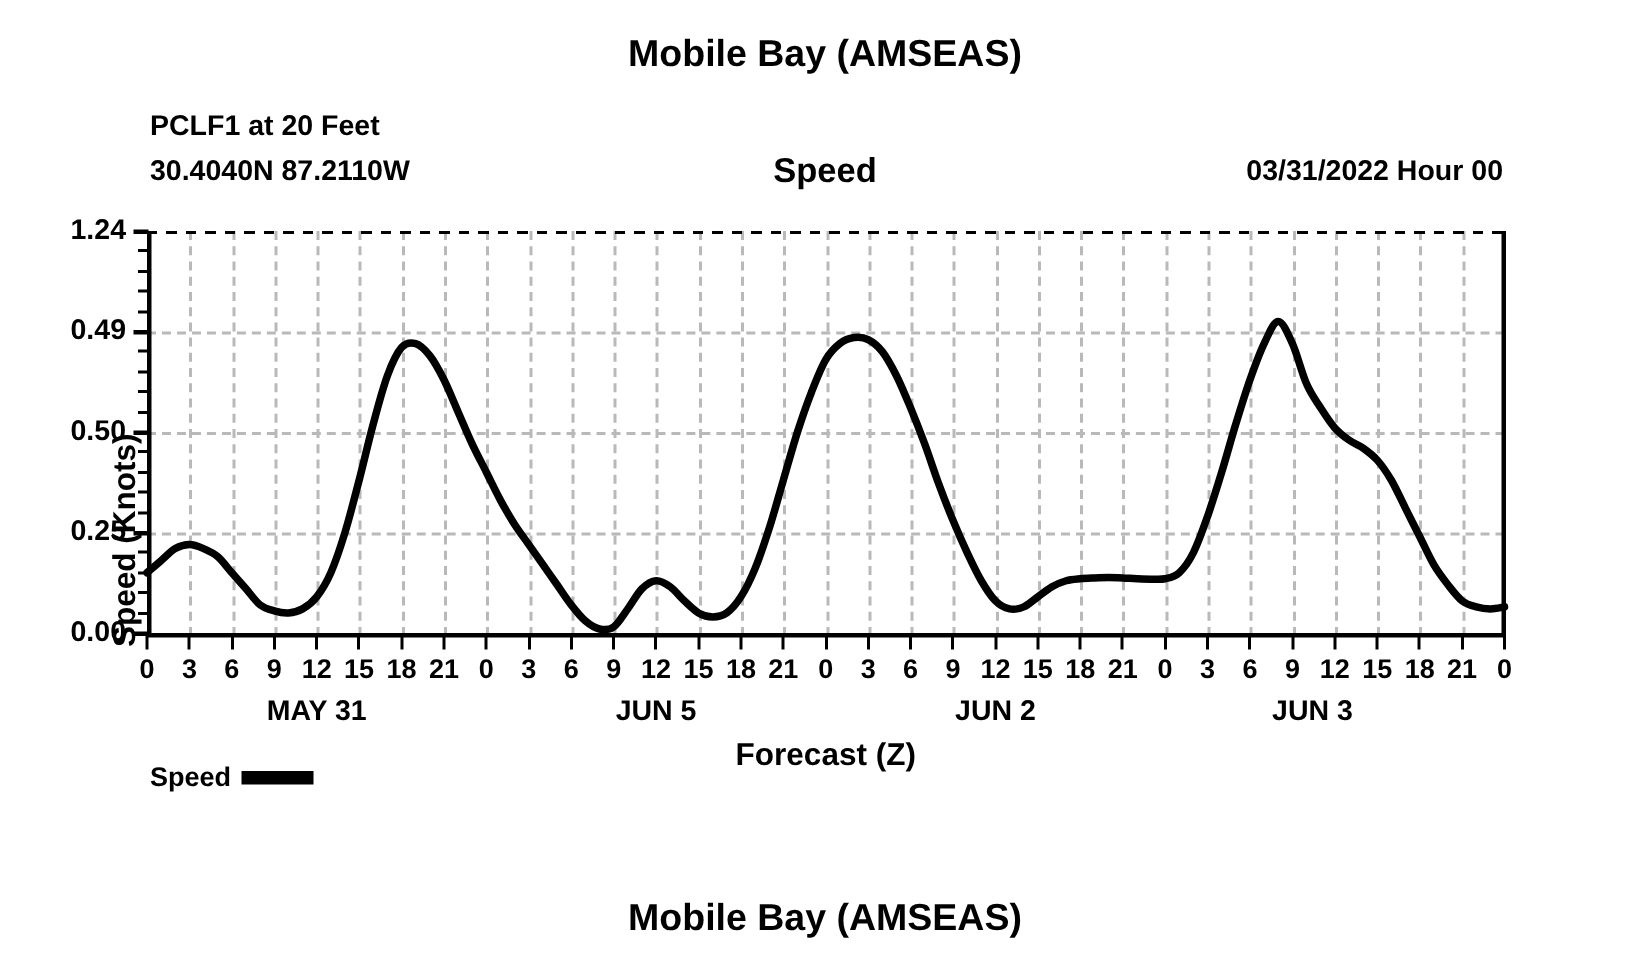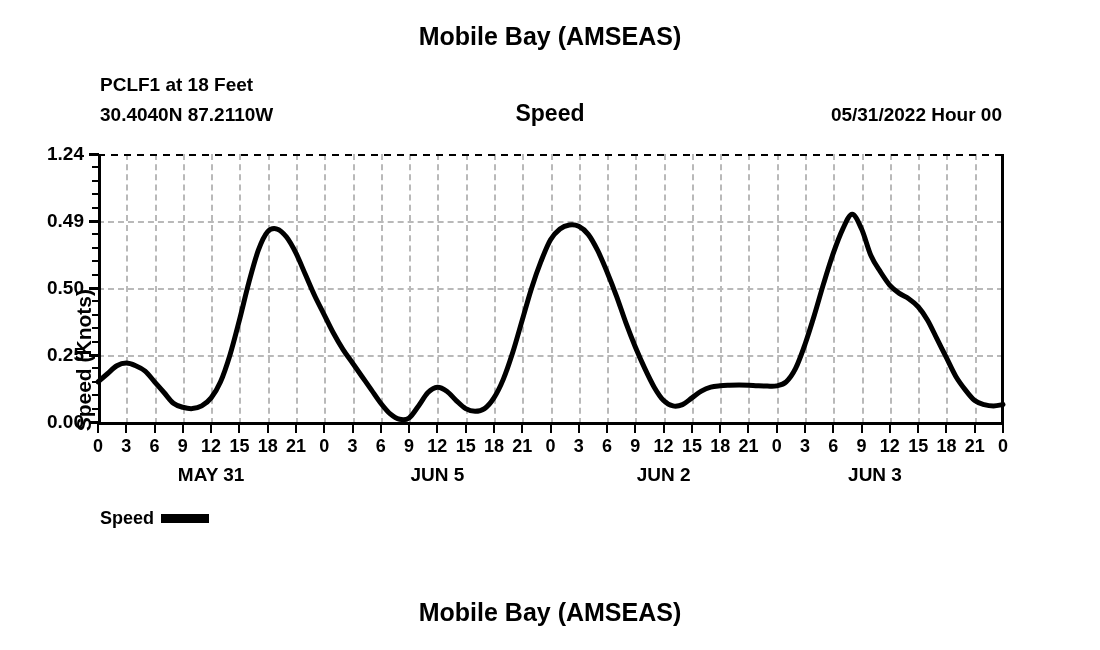--- a/index.html
+++ b/index.html
@@ -57,24 +57,24 @@
   .legend-text{font-size:18px;font-weight:bold;}
   .legend-swatch{width:48px;height:9px;background:#000;}
 
   svg.series{position:absolute;left:0;top:0;overflow:visible;}
 </style>
 </head>
 <body>
 
 <div class="title-top">Mobile Bay (AMSEAS)</div>
 
-<div class="meta-line1">PCLF1 at 18 Feet</div>
+<div class="meta-line1">PCLF1 at 20 Feet</div>
 <div class="meta-line2">30.4040N  87.2110W</div>
 <div class="subtitle">Speed</div>
-<div class="runstamp">05/31/2022 Hour 00</div>
+<div class="runstamp">03/31/2022 Hour 00</div>
 
 <div id="plot-area">
   <div id="grid-layer">
       <div class="gridline-h" style="top: 201px;"></div>
       <div class="gridline-h" style="top: 134px;"></div>
       <div class="gridline-h" style="top: 67px;"></div>
       <div class="gridline-v" style="left: 28.2812px;"></div>
       <div class="gridline-v" style="left: 56.5625px;"></div>
       <div class="gridline-v" style="left: 84.8438px;"></div>
       <div class="gridline-v" style="left: 113.125px;"></div>
@@ -211,20 +211,21 @@
   <div id="day-layer">
       <div class="day-label" style="left: 113.125px;">MAY 31</div>
       <div class="day-label" style="left: 339.375px;">JUN 5</div>
       <div class="day-label" style="left: 565.625px;">JUN 2</div>
       <div class="day-label" style="left: 777px;">JUN 3</div>
     </div>
   <svg class="series" id="series-layer" width="906" height="271" viewBox="0 0 906 271">
       <path d="M0.00,227.80C1.57,226.46 6.28,222.44 9.43,219.76C12.57,217.08 15.71,213.51 18.85,211.72C22.00,209.93 25.14,209.04 28.28,209.04C31.42,209.04 34.57,210.38 37.71,211.72C40.85,213.06 43.99,214.40 47.14,217.08C50.28,219.76 53.42,224.23 56.56,227.80C59.70,231.37 62.85,234.95 65.99,238.52C69.13,242.09 72.27,246.78 75.42,249.24C78.56,251.70 81.70,252.37 84.84,253.26C87.99,254.15 91.13,254.82 94.27,254.60C97.41,254.38 100.56,253.71 103.70,251.92C106.84,250.13 109.98,247.90 113.13,243.88C116.27,239.86 119.41,234.95 122.55,227.80C125.69,220.65 128.84,211.27 131.98,201.00C135.12,190.73 138.26,178.22 141.41,166.16C144.55,154.10 147.69,140.25 150.83,128.64C153.98,117.03 157.12,104.97 160.26,96.48C163.40,87.99 166.55,81.29 169.69,77.72C172.83,74.15 175.97,74.15 179.11,75.04C182.26,75.93 185.40,79.06 188.54,83.08C191.68,87.10 194.83,92.91 197.97,99.16C201.11,105.41 204.25,113.45 207.40,120.60C210.54,127.75 213.68,135.34 216.82,142.04C219.97,148.74 223.11,154.55 226.25,160.80C229.39,167.05 232.53,173.75 235.68,179.56C238.82,185.37 241.96,190.73 245.10,195.64C248.25,200.55 251.39,204.57 254.53,209.04C257.67,213.51 260.82,217.97 263.96,222.44C267.10,226.91 270.24,231.37 273.39,235.84C276.53,240.31 279.67,245.22 282.81,249.24C285.95,253.26 289.10,257.28 292.24,259.96C295.38,262.64 298.52,264.65 301.67,265.32C304.81,265.99 307.95,266.21 311.09,263.98C314.24,261.75 317.38,256.16 320.52,251.92C323.66,247.68 326.81,241.65 329.95,238.52C333.09,235.39 336.23,233.38 339.38,233.16C342.52,232.94 345.66,234.95 348.80,237.18C351.94,239.41 355.09,243.66 358.23,246.56C361.37,249.46 364.51,252.81 367.66,254.60C370.80,256.39 373.94,257.28 377.08,257.28C380.23,257.28 383.37,256.83 386.51,254.60C389.65,252.37 392.80,248.79 395.94,243.88C399.08,238.97 402.22,232.71 405.36,225.12C408.51,217.53 411.65,208.15 414.79,198.32C417.93,188.49 421.08,176.88 424.22,166.16C427.36,155.44 430.50,143.83 433.65,134.00C436.79,124.17 439.93,115.24 443.07,107.20C446.22,99.16 449.36,91.12 452.50,85.76C455.64,80.40 458.78,77.50 461.93,75.04C465.07,72.58 468.21,71.47 471.35,71.02C474.50,70.57 477.64,70.80 480.78,72.36C483.92,73.92 487.07,76.38 490.21,80.40C493.35,84.42 496.49,90.23 499.64,96.48C502.78,102.73 505.92,110.33 509.06,117.92C512.20,125.51 515.35,133.55 518.49,142.04C521.63,150.53 524.77,160.35 527.92,168.84C531.06,177.33 534.20,185.37 537.34,192.96C540.49,200.55 543.63,207.70 546.77,214.40C549.91,221.10 553.06,227.80 556.20,233.16C559.34,238.52 562.48,243.43 565.63,246.56C568.77,249.69 571.91,251.25 575.05,251.92C578.19,252.59 581.34,251.92 584.48,250.58C587.62,249.24 590.76,246.11 593.91,243.88C597.05,241.65 600.19,238.97 603.33,237.18C606.48,235.39 609.62,234.05 612.76,233.16C615.90,232.27 619.05,232.13 622.19,231.82C625.33,231.51 628.47,231.42 631.61,231.28C634.76,231.15 637.90,231.02 641.04,231.02C644.18,231.02 647.33,231.15 650.47,231.28C653.61,231.42 656.75,231.69 659.90,231.82C663.04,231.95 666.18,232.09 669.32,232.09C672.47,232.09 675.61,232.53 678.75,231.82C681.89,231.11 685.03,230.70 688.18,227.80C691.32,224.90 694.46,220.65 697.60,214.40C700.75,208.15 703.89,199.21 707.03,190.28C710.17,181.35 713.32,171.07 716.46,160.80C719.60,150.53 722.74,138.91 725.89,128.64C729.03,118.37 732.17,108.09 735.31,99.16C738.45,90.23 741.60,81.52 744.74,75.04C747.88,68.56 751.02,60.30 754.17,60.30C757.31,60.30 760.45,68.12 763.59,75.04C766.74,81.96 769.88,94.69 773.02,101.84C776.16,108.99 779.31,113.01 782.45,117.92C785.59,122.83 788.73,127.75 791.88,131.32C795.02,134.89 798.16,137.13 801.30,139.36C804.44,141.59 807.59,142.49 810.73,144.72C813.87,146.95 817.01,149.19 820.16,152.76C823.30,156.33 826.44,160.80 829.58,166.16C832.73,171.52 835.87,178.67 839.01,184.92C842.15,191.17 845.30,197.43 848.44,203.68C851.58,209.93 854.72,217.08 857.86,222.44C861.01,227.80 864.15,231.82 867.29,235.84C870.43,239.86 873.58,244.10 876.72,246.56C879.86,249.02 883.00,249.69 886.15,250.58C889.29,251.47 892.43,251.92 895.57,251.92C898.72,251.92 903.43,250.80 905.00,250.58" fill="none" stroke="#000000" stroke-width="5" stroke-linecap="round" stroke-linejoin="round"></path>
     </svg>
   <div class="ylabel">Speed (Knots)</div>
+  <div class="xlabel">Forecast (Z)</div>
 </div>
 
 <div id="legend">
   <span class="legend-text">Speed</span>
   <span class="legend-swatch"></span>
 </div>
 
 <div class="title-bottom">Mobile Bay (AMSEAS)</div>
 
 </body></html>

